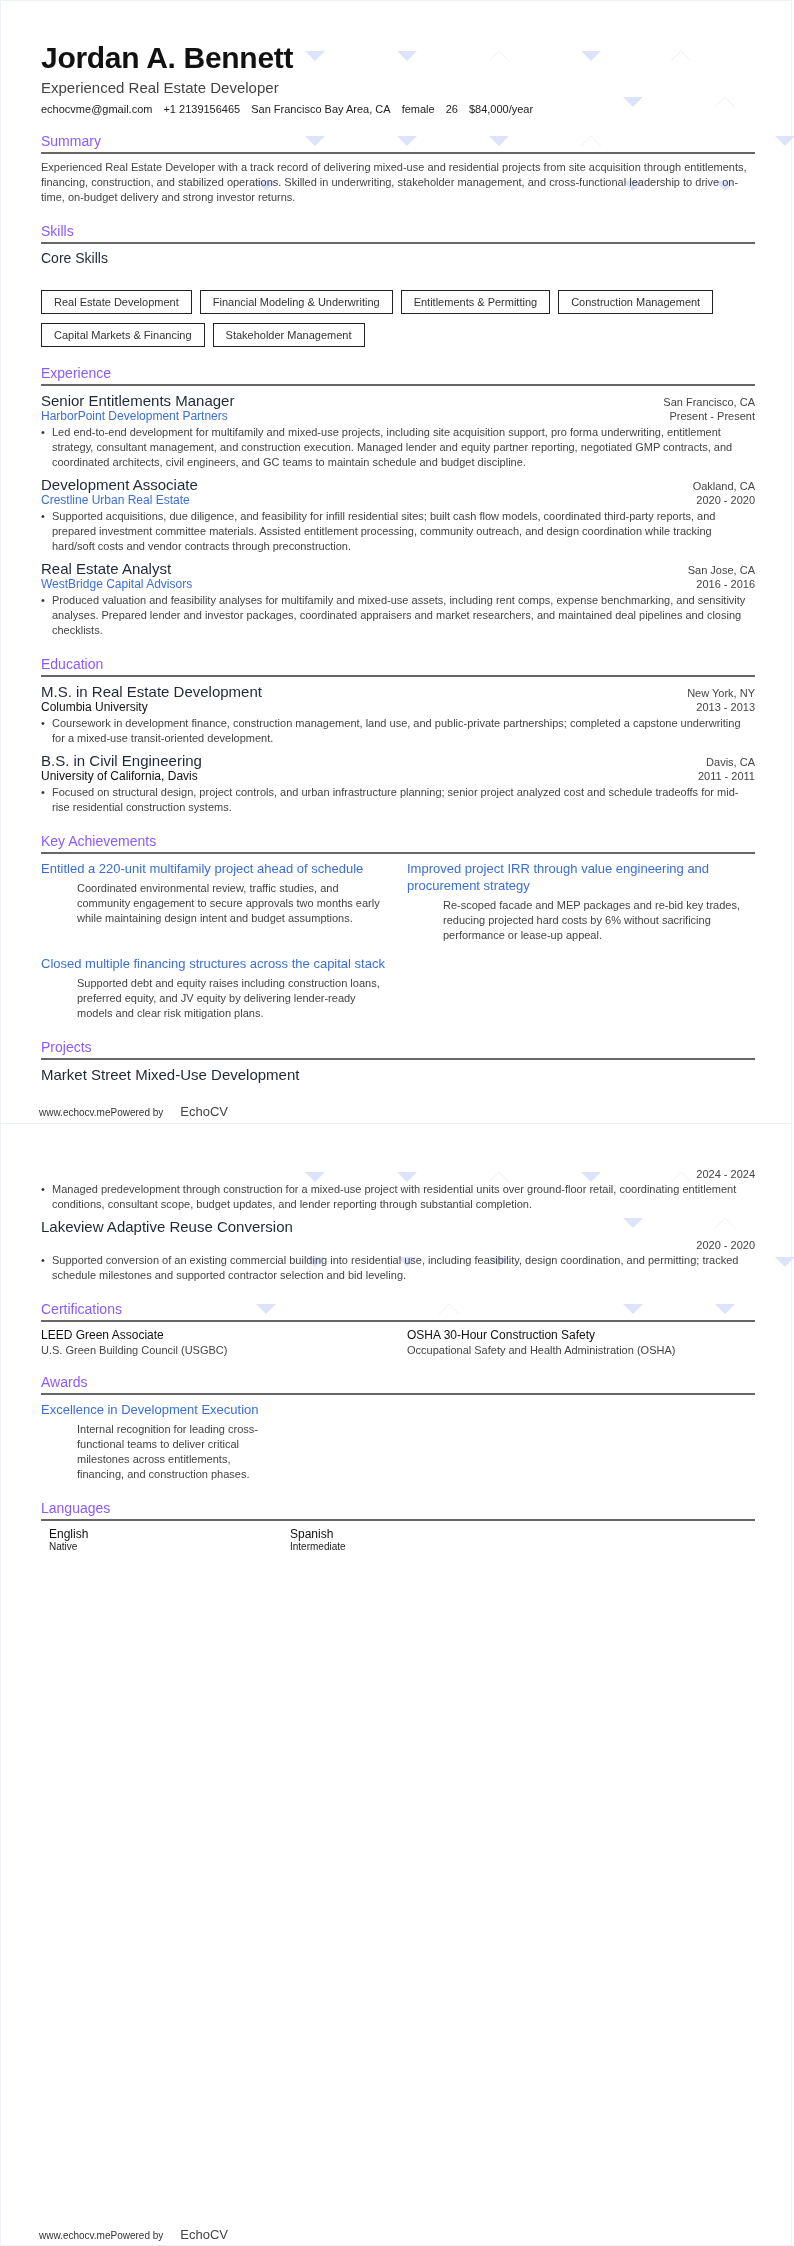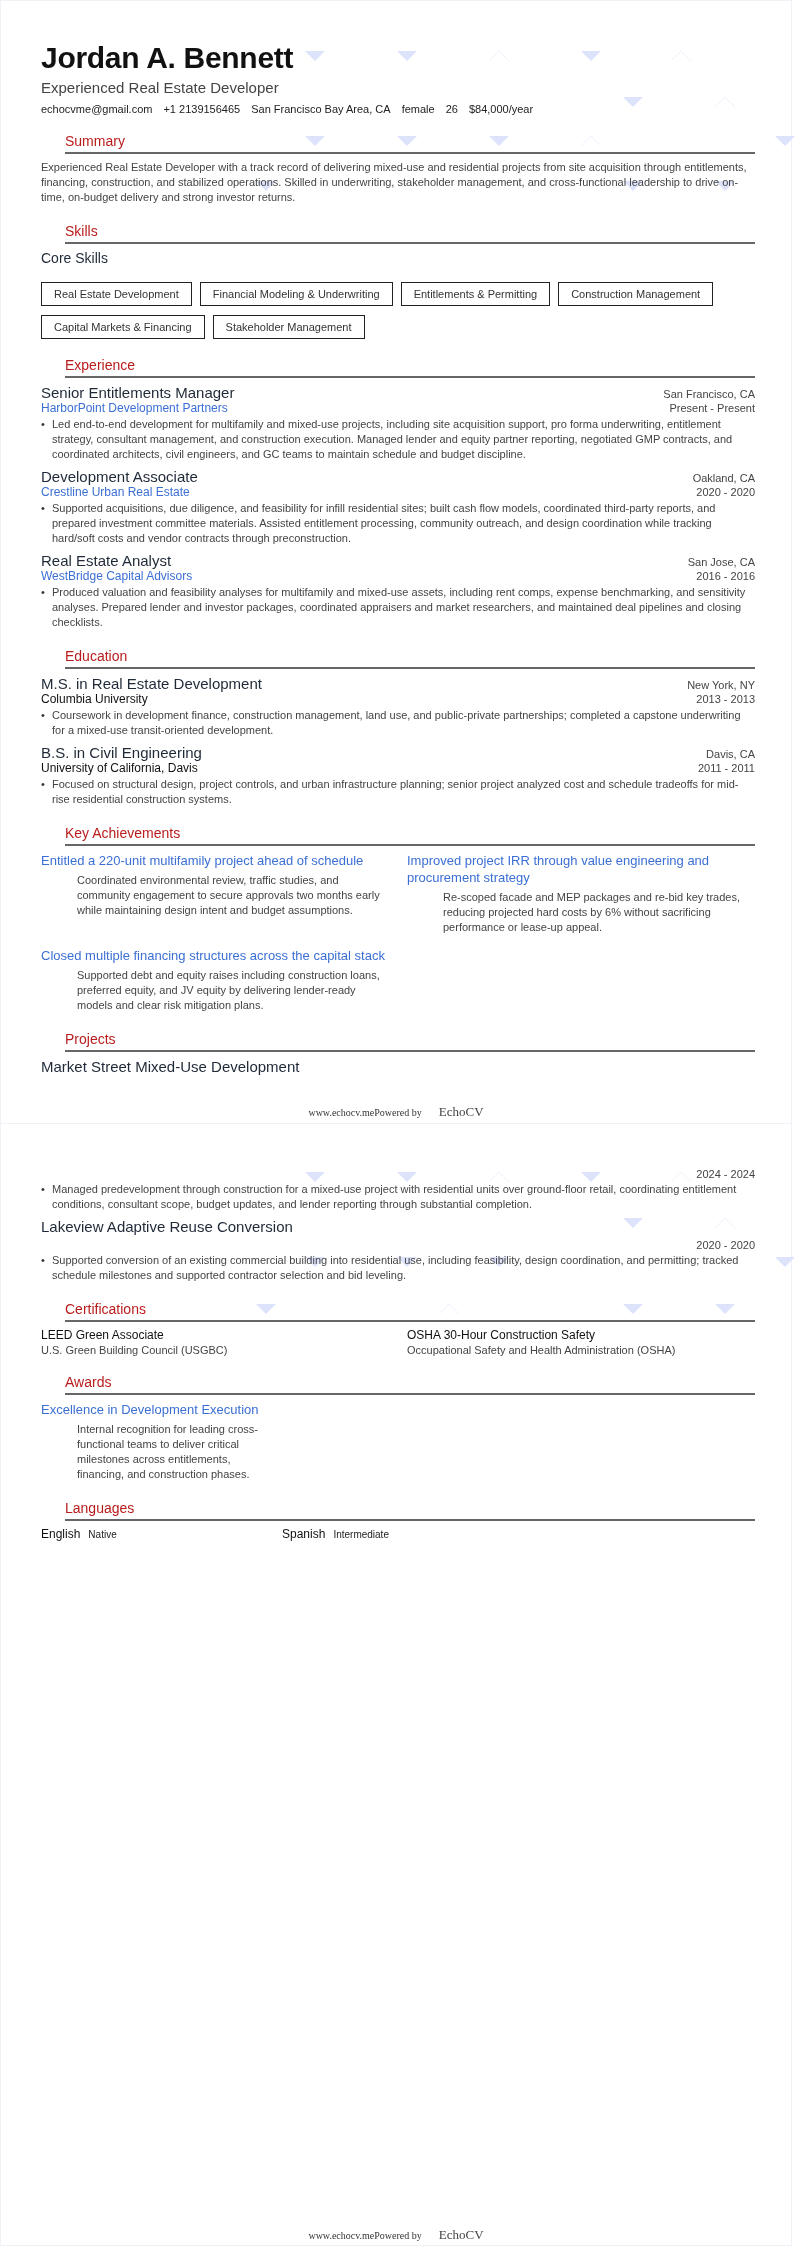--- a/index.html
+++ b/index.html
@@ -10,45 +10,45 @@
   .page2 { top: 1123px; height: 1123px; }
   .inner { position: absolute; left: 40px; width: 714px; }
   .tri { position: absolute; width: 0; height: 0; border-left: 10px solid transparent; border-right: 10px solid transparent; border-top: 10px solid #dde3fb; }
   .tri.outline { border-top-color: transparent; }
   .tri.outline::after { content: ""; position: absolute; left: -10px; top: -10px; width: 20px; height: 10px;
     background: linear-gradient(to bottom right, transparent 48%, #eef1fb 50%, transparent 54%) left/50% 100% no-repeat,
                 linear-gradient(to bottom left, transparent 48%, #eef1fb 50%, transparent 54%) right/50% 100% no-repeat; }
   .name { font-size: 30px; font-weight: 700; color: #111; letter-spacing: -0.3px; line-height: 34px; }
   .title { font-size: 15px; color: #444; margin-top: 4px; }
   .contact { font-size: 11px; color: #222; margin-top: 7px; display: flex; gap: 11px; }
-  .sec-head { font-size: 14px; color: #b91c1c; margin-top: 18px; padding-bottom: 3px; border-bottom: 2px solid #666; margin-left: 24px; }
+  .sec-head { font-size: 14px; color: #8b5cf6; margin-top: 18px; padding-bottom: 3px; border-bottom: 2px solid #666; }
   .para { font-size: 11px; color: #444; line-height: 15px; margin-top: 6px; }
   .sub-head { font-size: 14px; color: #1f2937; margin-top: 6px; }
-  .chips { display: flex; flex-wrap: wrap; gap: 9px 8px; margin-top: 16px; }
+  .chips { display: flex; flex-wrap: wrap; gap: 9px 8px; margin-top: 24px; }
   .chip { border: 1px solid #222; padding: 5px 12px; font-size: 11px; color: #333; background:#fff; }
   .entry { margin-top: 6px; }
   .row { display: flex; justify-content: space-between; align-items: baseline; }
   .e-title { font-size: 15px; color: #1f2937; }
   .e-right { font-size: 11px; color: #444; }
   .e-org { font-size: 12px; color: #3b6fd4; }
   .e-org.dark { color: #111; }
   .bullets { font-size: 11px; color: #444; line-height: 15px; margin-top: 2px; padding-left: 11px; position: relative; }
   .bullets::before { content: "•"; position: absolute; left: 0; top: 0; color: #333; }
   .ach-grid { display: grid; grid-template-columns: 1fr 1fr; column-gap: 18px; row-gap: 12px; margin-top: 6px; }
   .ach-title { font-size: 13px; color: #3b6fd4; line-height: 17px; }
   .ach-desc { font-size: 11px; color: #444; line-height: 15px; margin-top: 4px; margin-left: 36px; }
-  .footer { position: absolute; left: 38px; right: 38px; display: flex; justify-content: center; align-items: baseline; font-family: Liberation Serif, serif; }
+  .footer { position: absolute; left: 38px; right: 38px; display: flex; justify-content: flex-start; align-items: baseline; }
   .footer .site { font-size: 10px; color: #333; }
   .footer .powered { font-size: 10px; color: #333; }
   .footer .brand { font-size: 13px; color: #444; margin-left: 17px; }
   .cert-grid { display: grid; grid-template-columns: 1fr 1fr; column-gap: 18px; margin-top: 6px; }
   .cert-name { font-size: 12px; color: #111; }
   .cert-org { font-size: 11px; color: #444; margin-top: 2px; }
   .lang-row { display: flex; margin-top: 6px; font-size: 12px; }
-  .lang { display: flex; align-items: baseline; width: 241px; }
+  .lang { display: flex; align-items: baseline; width: 241px; flex-direction: column; }
   .lang-name { font-size: 12px; color: #111; }
   .lang-level { font-size: 10px; color: #222; margin-left: 8px; }
 </style>
 </head>
 <body>
 
 <div class="page page1">
 
   <div class="tri" style="left:304px;top:50px;"></div>
   <div class="tri" style="left:396px;top:50px;"></div>

